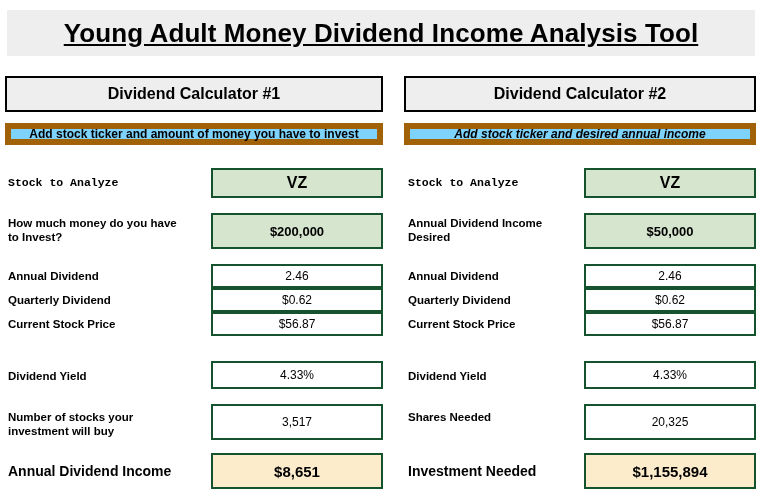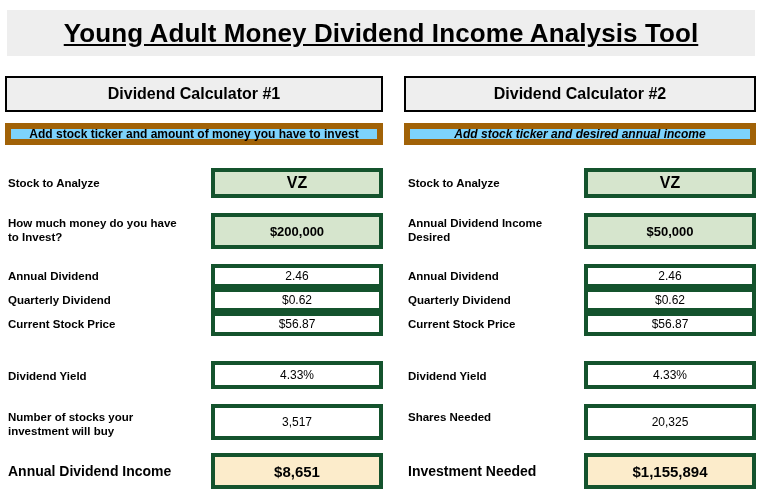--- a/index.html
+++ b/index.html
@@ -82,21 +82,21 @@
   }
   .field-label {
     font-size: 11.5px;
     font-weight: bold;
     line-height: 1.25;
     white-space: pre-line;
   }
   .field-box {
     position: absolute;
     box-sizing: border-box;
-    border: 4px solid #14532d;
+    border: 2px solid #14532d;
     background: #ffffff;
     display: flex;
     align-items: center;
     justify-content: center;
     font-size: 12px;
     white-space: nowrap;
   }
   .field-box.input {
     background: #d6e5cd;
     font-weight: bold;
@@ -128,21 +128,21 @@
   
   .r-ticker   { top: 168px; height: 30px; }
   .r-amount   { top: 213px; height: 36px; }
   .r-annual   { top: 264px; height: 24px; }
   .r-quarter  { top: 288px; height: 24px; }
   .r-price    { top: 312px; height: 24px; }
   .r-yield    { top: 361px; height: 28px; }
   .r-shares   { top: 404px; height: 36px; }
   .r-result   { top: 453px; height: 36px; }
 
-  .lbl-ticker  { top: 176px; }
+  .lbl-ticker  { top: 176px; font-family: Liberation Mono, monospace; }
   .lbl-amount  { top: 216px; }
   .lbl-annual  { top: 269px; }
   .lbl-quarter { top: 293px; }
   .lbl-price   { top: 317px; }
   .lbl-yield   { top: 369px; }
   .lbl-shares  { top: 410px; }
   .lbl-result  { top: 463px; }
 </style>
 </head>
 <body>

